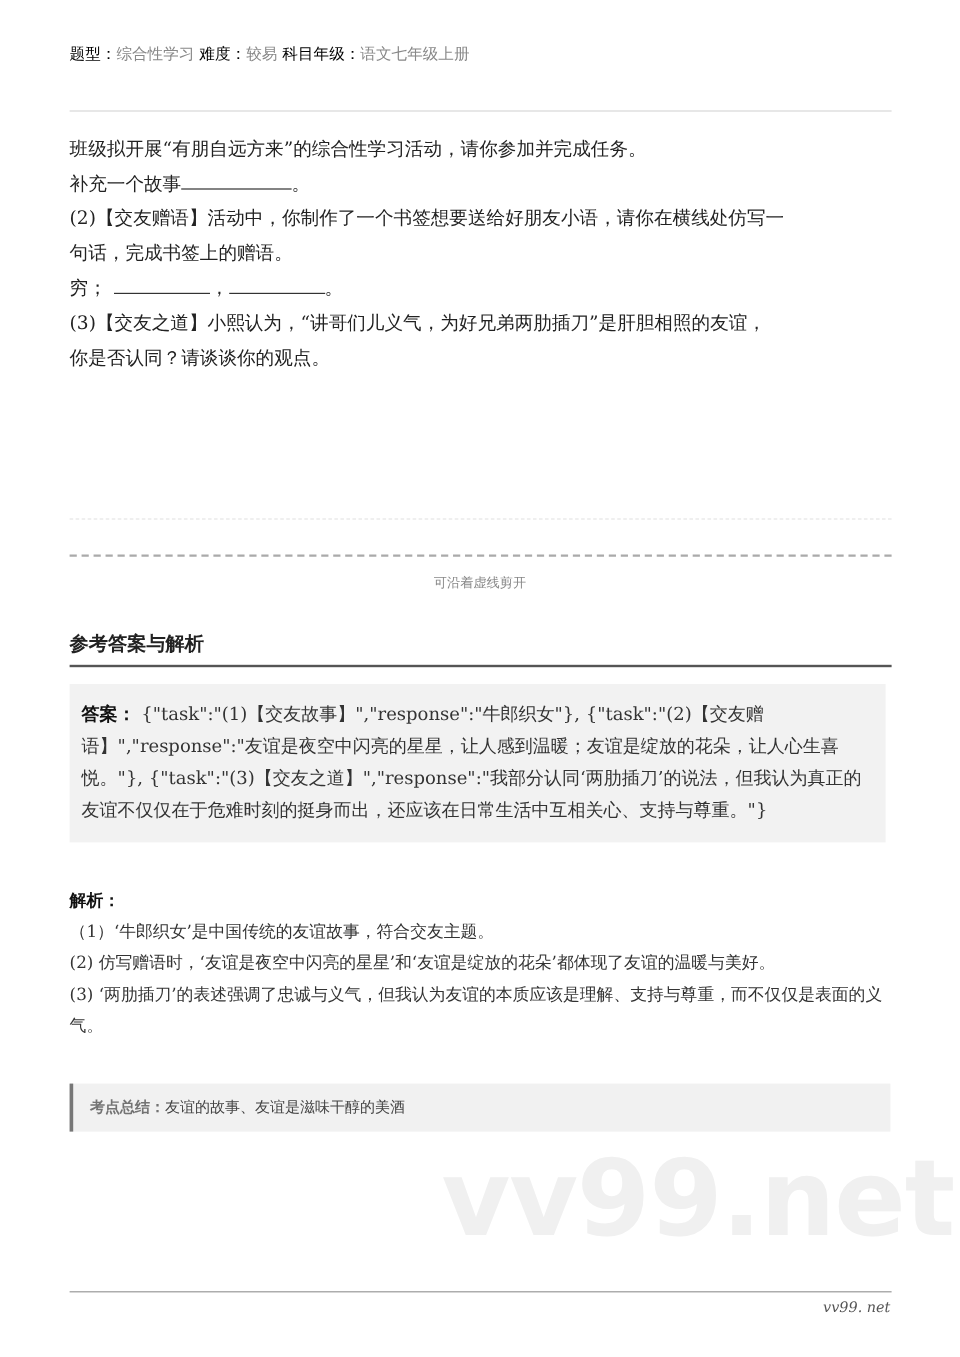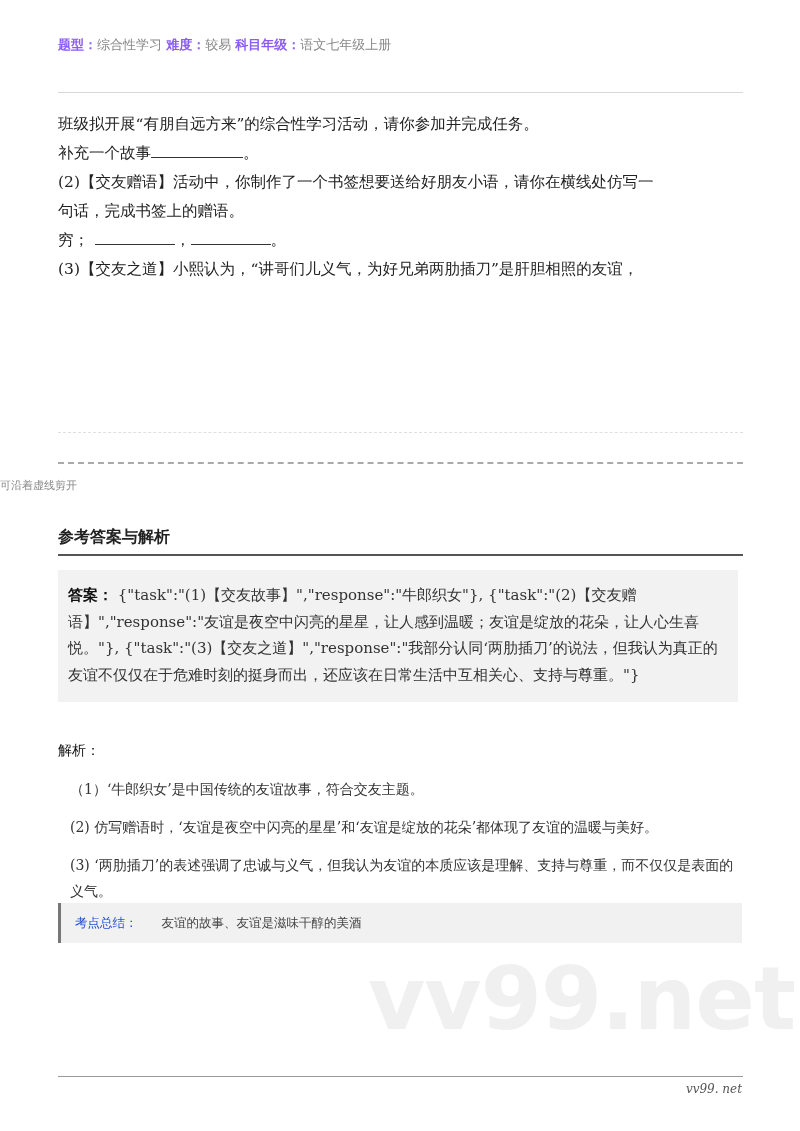--- a/index.html
+++ b/index.html
@@ -5,49 +5,49 @@
     html, body { margin: 0; padding: 0; background: #ffffff; }
     body {
       width: 800px; height: 1131px; position: relative; overflow: hidden;
       font-family: "DejaVu Serif", "Liberation Serif", serif;
       color: #222;
     }
     .meta {
       position: absolute; left: 58px; top: 36px; font-size: 13px; color: #888;
       font-family: "DejaVu Sans", "Liberation Sans", sans-serif;
     }
-    .meta b { color: #8b5cf6; font-weight: bold; }
+    .meta b { color: #000000; font-weight: normal; }
     .meta-divider { position: absolute; left: 58px; top: 92px; width: 685px; height: 1px; background: #d8d8d8; }
     .q { position: absolute; left: 58px; top: 110px; width: 690px; font-size: 15.5px; line-height: 29px; color: #222; }
     .q p { margin: 0; }
     .blank { display: inline-block; border-bottom: 1px solid #333; height: 18px; vertical-align: baseline; }
     .dash1 { position: absolute; left: 58px; top: 432px; width: 685px; border-top: 1px dashed #e0e0e0; }
     .dash2 { position: absolute; left: 58px; top: 462px; width: 685px; border-top: 2px dashed #aaaaaa; }
-    .cut-label { position: absolute; left: 0; width: 800px; top: 478px; font-size: 11px; color: #888; }
+    .cut-label { position: absolute; left: 0; width: 800px; top: 478px; text-align: center; font-size: 11px; color: #888; }
     .ans-title {
       position: absolute; left: 58px; top: 527px; font-size: 16px; font-weight: bold; color: #222;
       font-family: "DejaVu Sans", "Liberation Sans", sans-serif;
     }
     .ans-divider { position: absolute; left: 58px; top: 554px; width: 685px; height: 2px; background: #555; }
     .ans-box {
       position: absolute; left: 58px; top: 570px; width: 656px; padding: 12px 14px 14px 10px;
       background: #f2f2f2; font-size: 15px; line-height: 26.5px; color: #333;
     }
     .ans-box .lbl { font-weight: bold; color: #111; font-family: "DejaVu Sans", "Liberation Sans", sans-serif; text-align: center; }
     .analysis-title {
-      position: absolute; left: 58px; top: 742px; font-size: 14px; font-weight: normal; color: #111;
+      position: absolute; left: 58px; top: 742px; font-size: 14px; font-weight: bold; color: #111;
       font-family: "DejaVu Sans", "Liberation Sans", sans-serif;
     }
     .analysis { position: absolute; left: 58px; top: 764px; width: 690px; font-size: 14px; line-height: 26px; color: #333; }
-    .analysis p { margin: 12px; }
+    .analysis p { margin: 0; }
     .summary {
       position: absolute; left: 58px; top: 903px; width: 667px; height: 40px; background: #f1f1f1;
       border-left: 3px solid #777; padding-left: 14px; display: flex; align-items: center; font-size: 12.5px; color: #444;
     }
-    .summary .lbl { font-weight: normal; color: #1d4ed8; margin-right: 24px; font-family: "DejaVu Sans", "Liberation Sans", sans-serif; }
+    .summary .lbl { font-weight: bold; color: #737373; margin-right: 0; font-family: "DejaVu Sans", "Liberation Sans", sans-serif; }
     .watermark {
       position: absolute; left: 368px; top: 955px; font-size: 88px; font-weight: bold; color: #f0f0f0;
       font-family: "DejaVu Sans", "Liberation Sans", sans-serif; letter-spacing: -1px; line-height: 1;
     }
     .foot-divider { position: absolute; left: 58px; top: 1076px; width: 685px; height: 1px; background: #999; }
     .foot-text { position: absolute; right: 58px; top: 1082px; font-size: 12px; font-style: italic; color: #555; }
   </style>
 </head>
 <body>
 
@@ -58,20 +58,21 @@
 </div>
 <div class="meta-divider"></div>
 
 <div class="q">
   <p>班级拟开展“有朋自远方来”的综合性学习活动，请你参加并完成任务。</p>
   <p><span>补充一个故事</span><span class="blank" style="width:92px"></span><span>。</span></p>
   <p>(2)【交友赠语】活动中，你制作了一个书签想要送给好朋友小语，请你在横线处仿写一</p>
   <p>句话，完成书签上的赠语。</p>
   <p><span>穷；</span><span class="blank" style="width:80px;margin-left:6px"></span><span>，</span><span class="blank" style="width:80px"></span><span>。</span></p>
   <p>(3)【交友之道】小熙认为，“讲哥们儿义气，为好兄弟两肋插刀”是肝胆相照的友谊，</p>
+  <p>你是否认同？请谈谈你的观点。</p>
 </div>
 
 <div class="dash1"></div>
 <div class="dash2"></div>
 <div class="cut-label">可沿着虚线剪开</div>
 
 <div class="ans-title">参考答案与解析</div>
 <div class="ans-divider"></div>
 
 <div class="ans-box">

